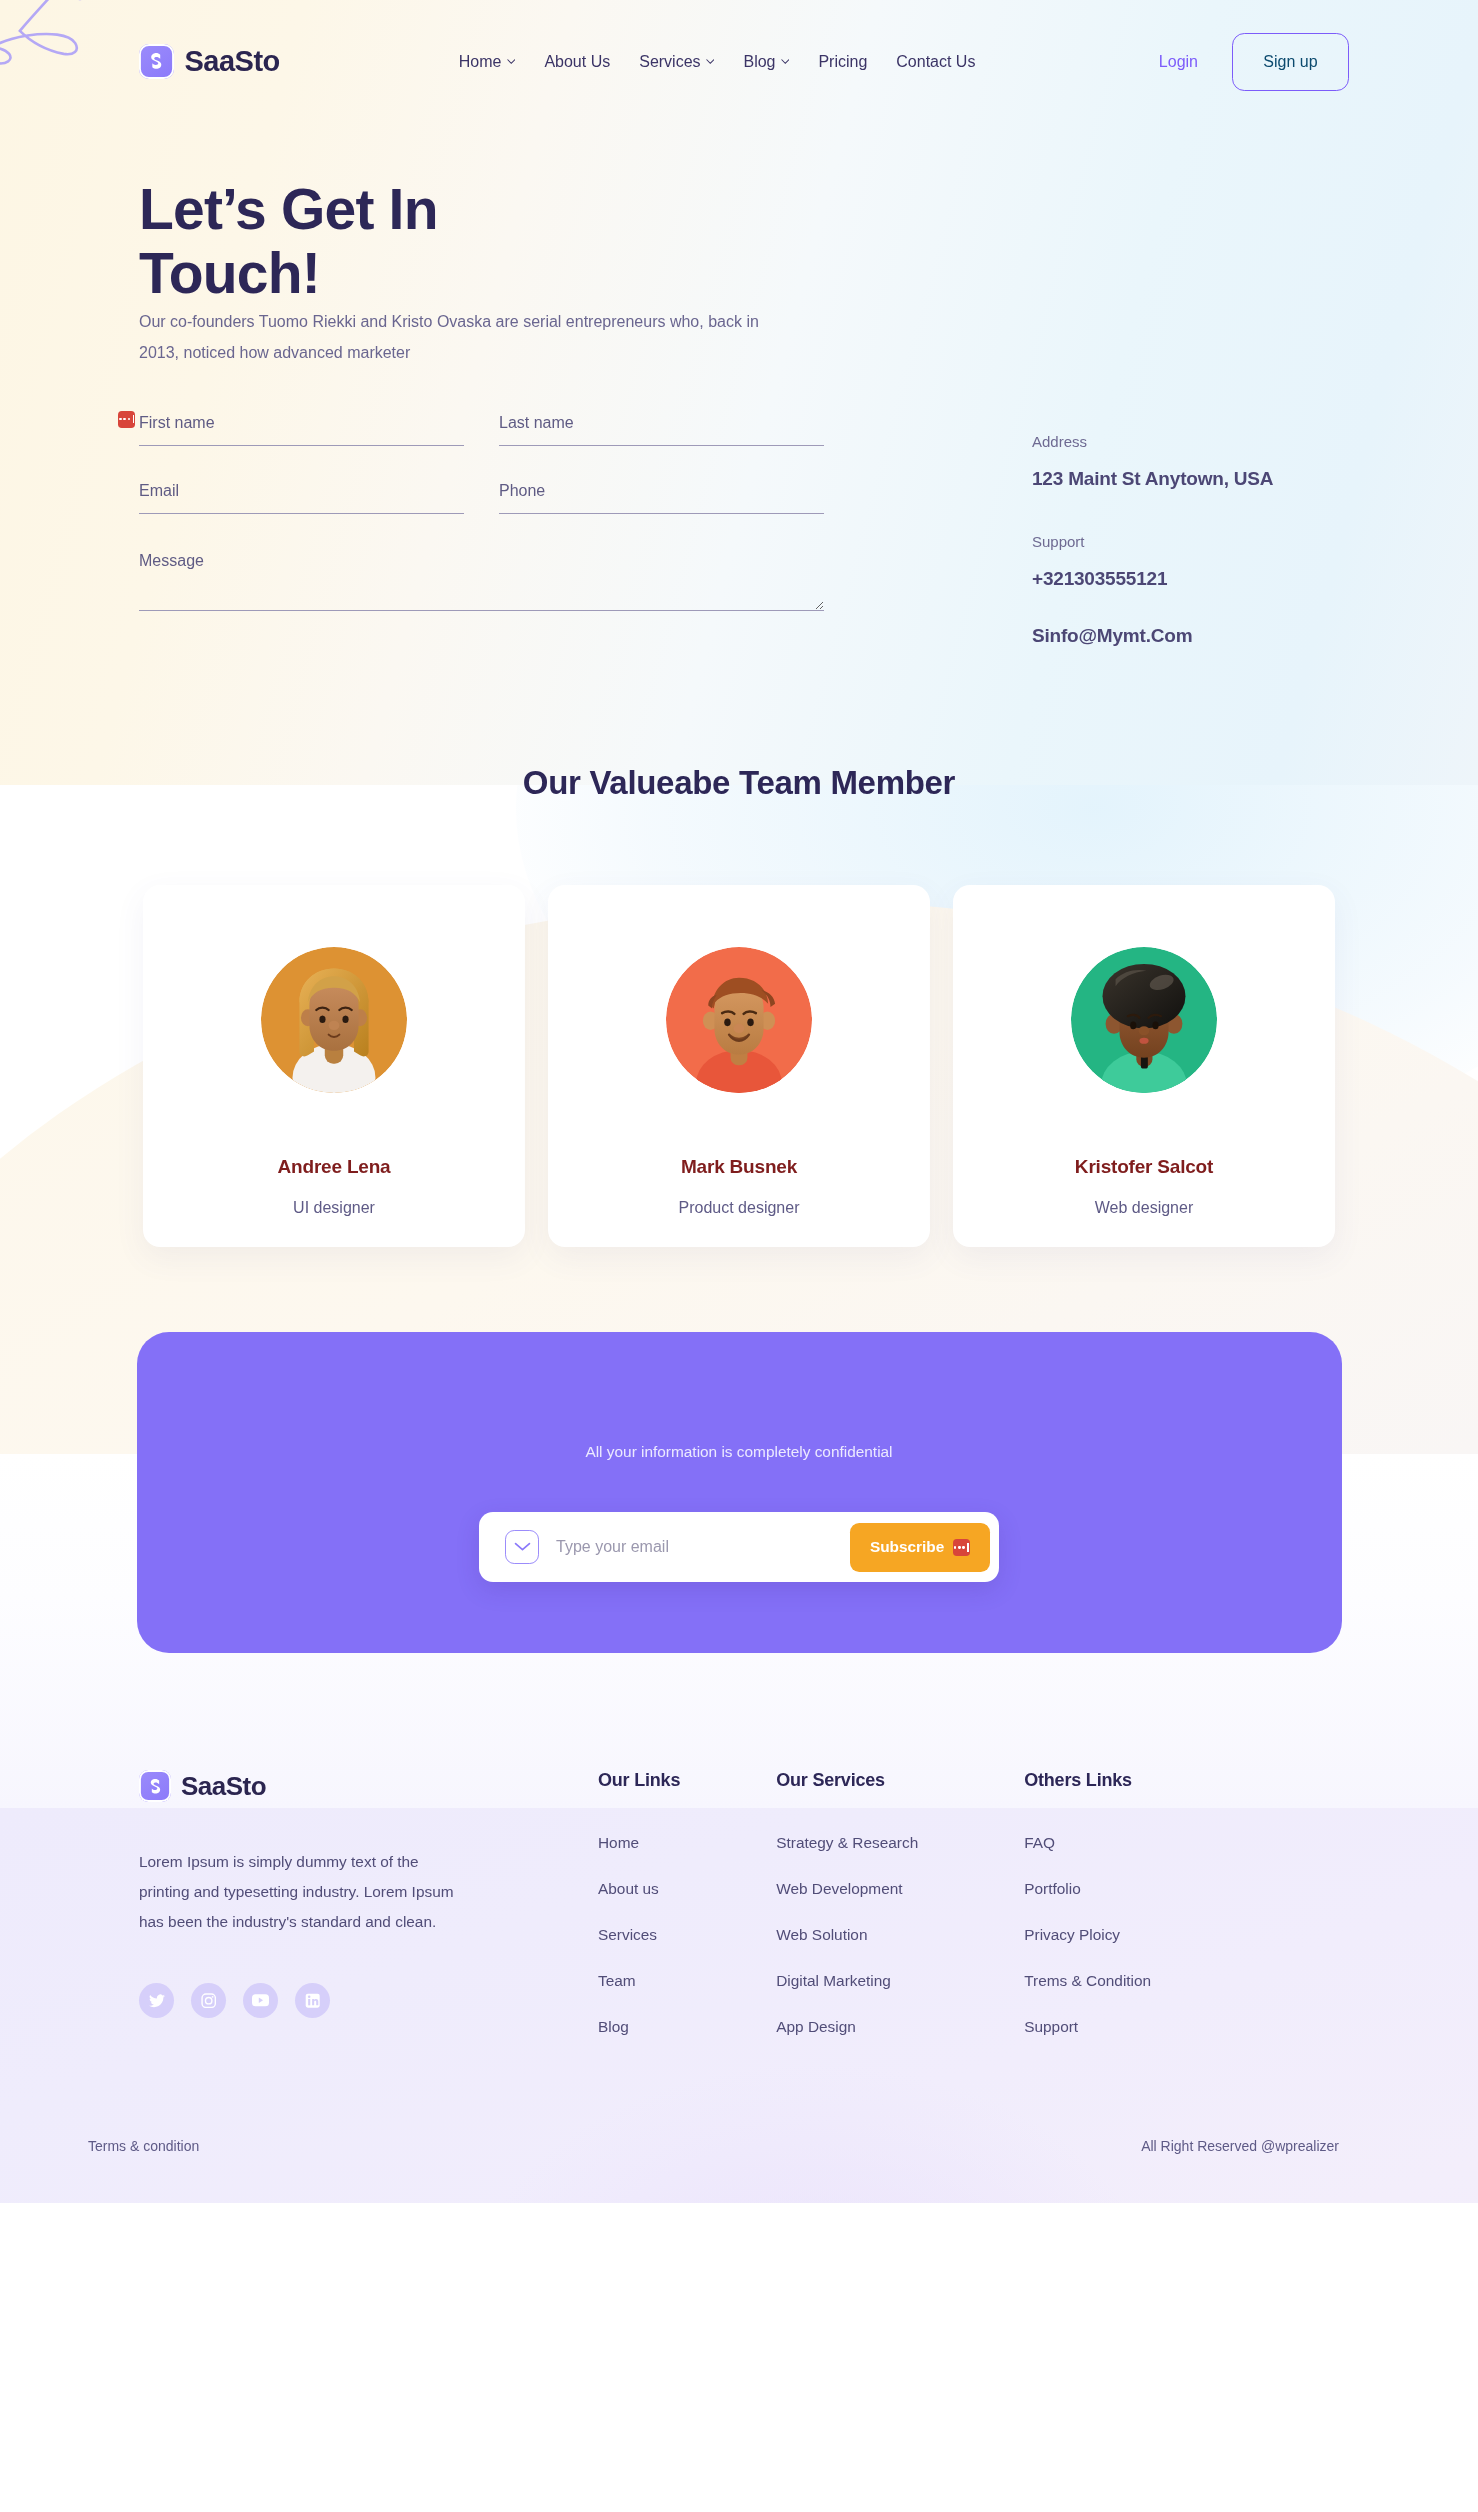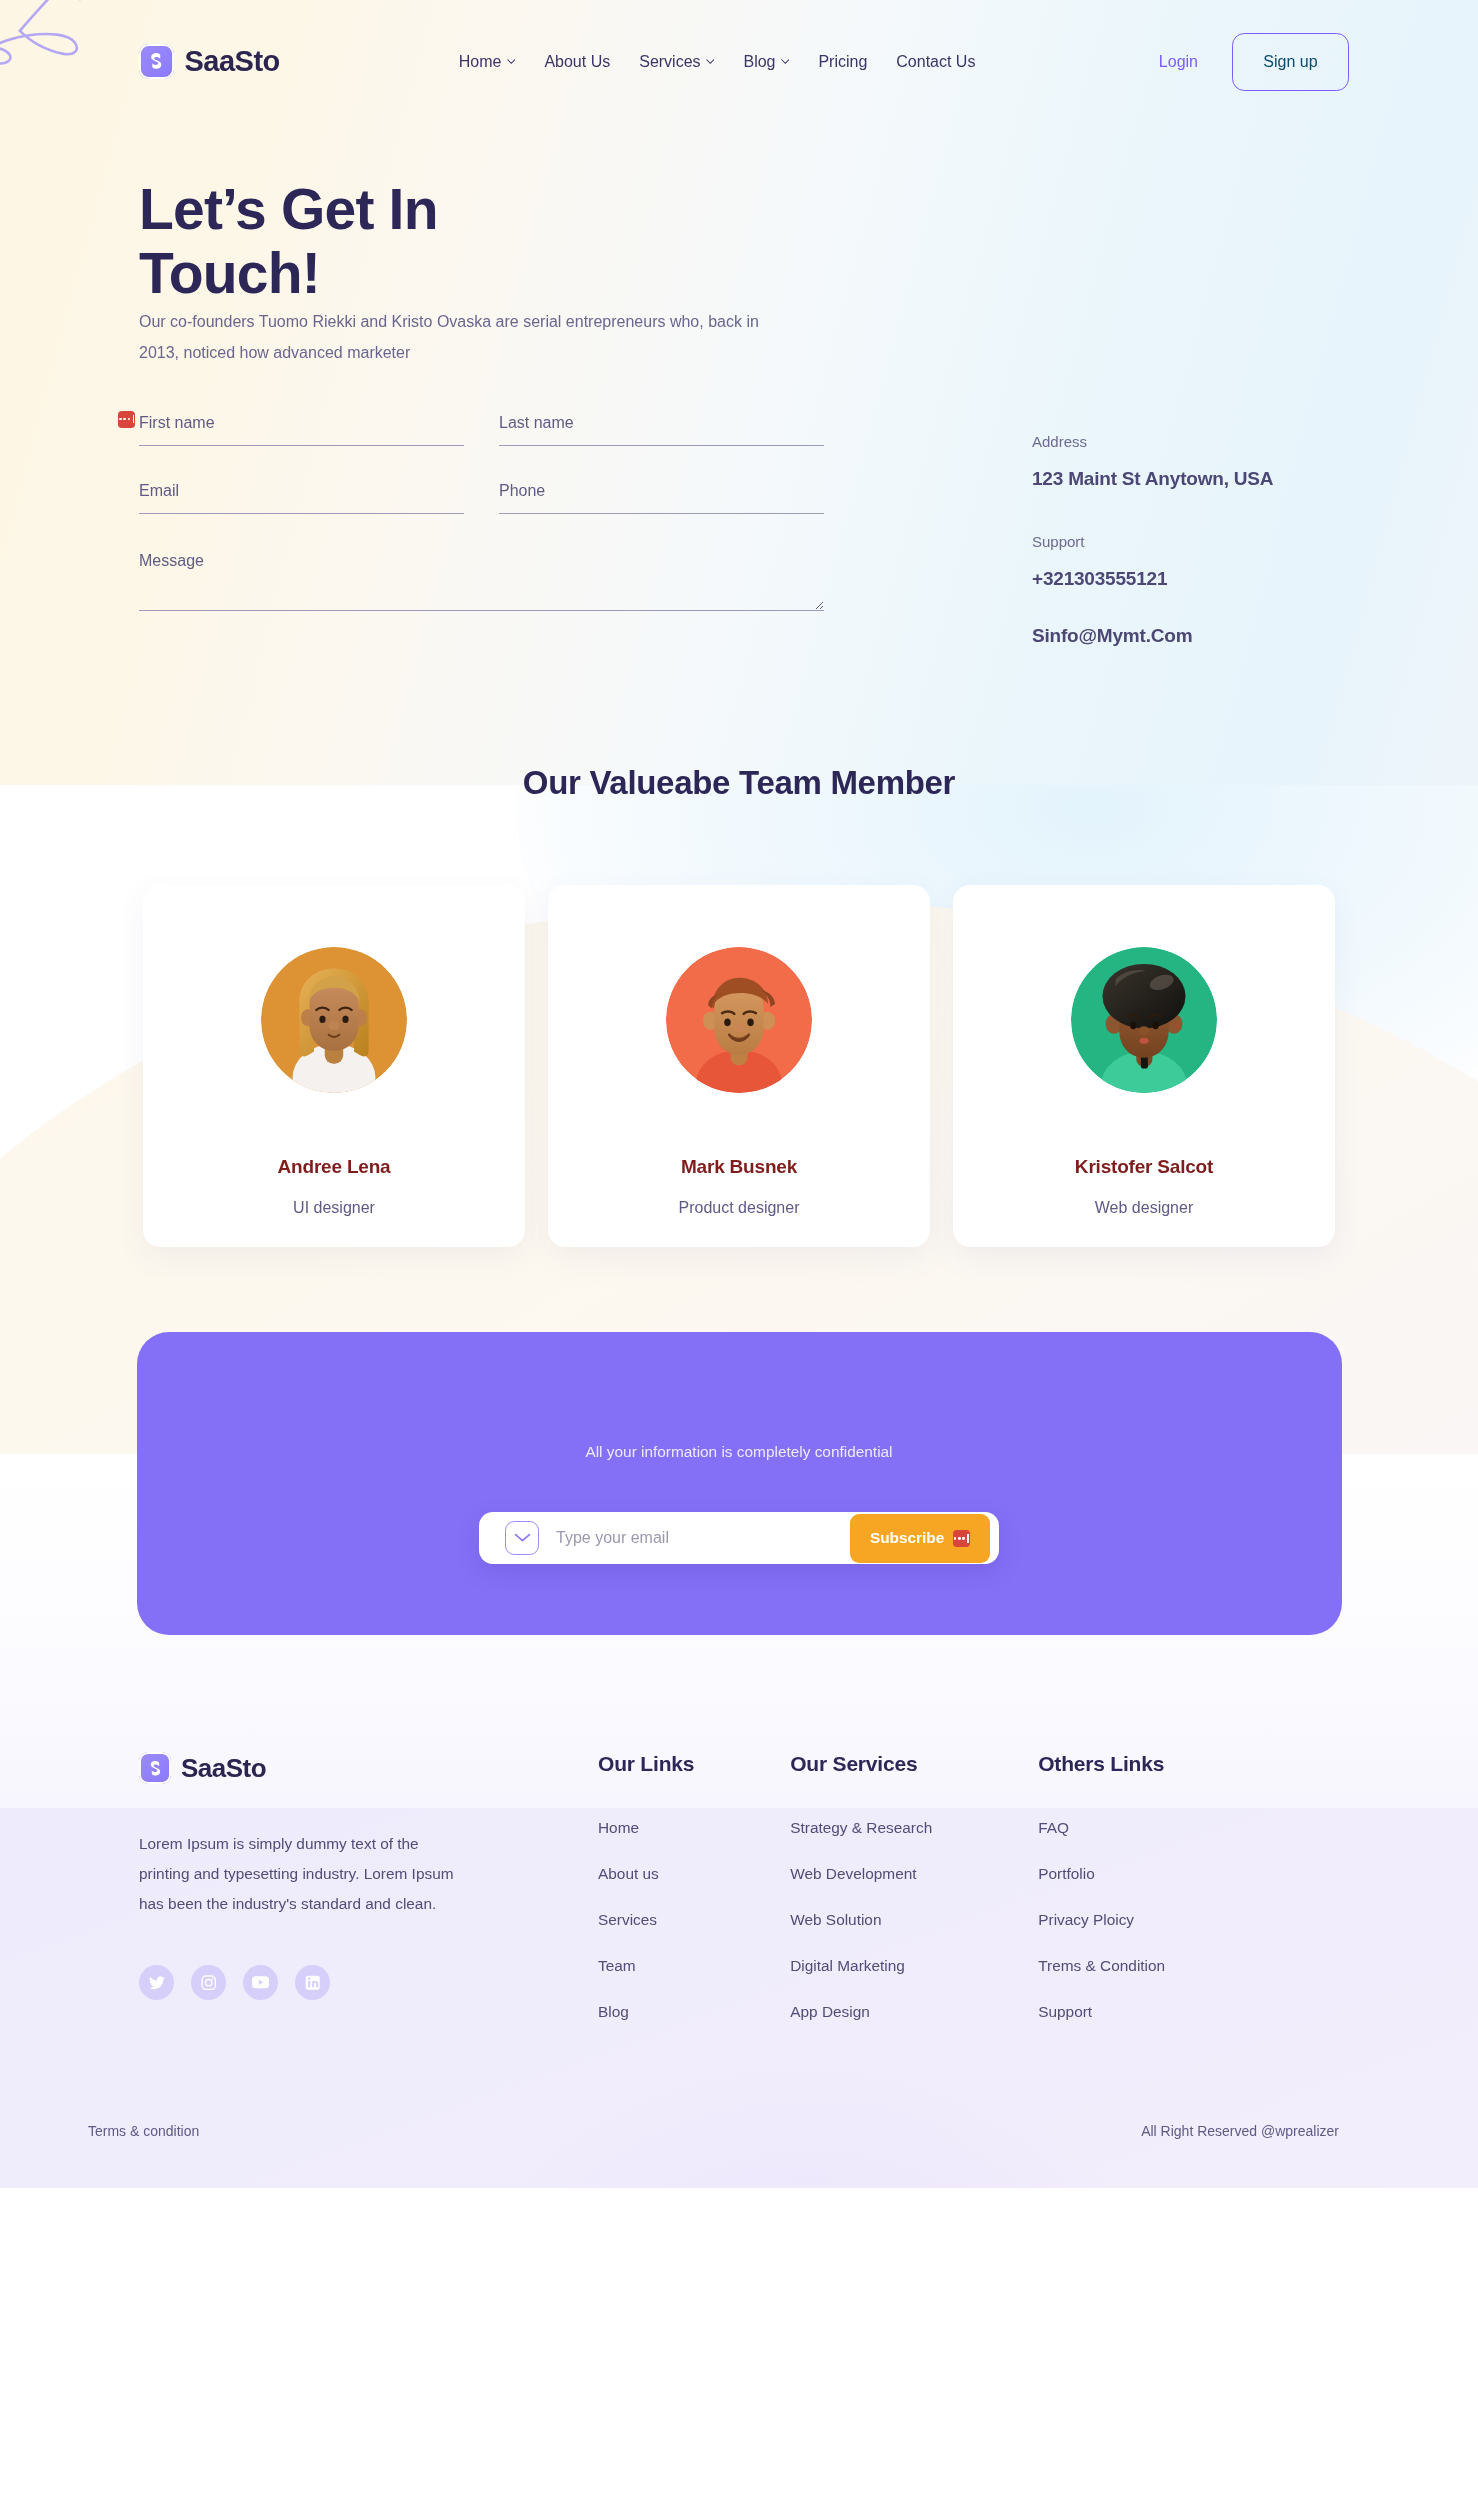--- a/index.html
+++ b/index.html
@@ -170,21 +170,21 @@
     width: 1205px; margin: 0 auto; border-radius: 32px;
     background: #8470f7; padding: 74px 0 71px 0; text-align: center;
     position: relative; z-index: 4;
   }
   .sub-card h2 {
     font-size: 34px; font-weight: 800; color: #ffffff; line-height: 1.44;
     max-width: 800px; margin: 0 auto; letter-spacing: -0.2px;
   }
   .sub-card p { margin-top: 37px; font-size: 15.4px; color: #eceaff; }
   .sub-form {
-    margin: 51px auto 0; width: 520px; height: 52px; background: #fff;
+    margin: 51px auto 0; width: 520px; height: 70px; background: #fff;
     border-radius: 14px; display: flex; align-items: center;
     padding: 0 9.2px 0 26px; box-shadow: 0 7.7px 23px rgba(60,40,140,.16);
   }
   .mail-icon {
     width: 34px; height: 34px; border-radius: 9.2px; border: 1.4px solid #9b8cfb;
     display: flex; align-items: center; justify-content: center; flex: none;
   }
   .sub-form input {
     flex: 1; border: 0; outline: none; background: transparent; margin-left: 17px;
     font-family: inherit; font-size: 16px; color: #3b3466;
@@ -212,21 +212,21 @@
     margin-top: 45px; font-size: 15.4px; line-height: 1.94; color: #514d78; max-width: 332px;
   }
   .socials { margin-top: 46px; display: flex; gap: 17px; }
   .social {
     width: 35px; height: 35px; border-radius: 50%; background: #d6cffa;
     display: flex; align-items: center; justify-content: center; cursor: pointer;
   }
   .f-col { margin-left: 74px; }
   .f-col.c2 { margin-left: 96px; }
   .f-col.c3 { margin-left: 106px; }
-  .f-col h4 { font-size: 21px; font-weight: 700; color: #2d2757; letter-spacing: -0.2px; }
+  .f-col h4 { font-size: 18px; font-weight: 700; color: #2d2757; letter-spacing: -0.2px; }
   .f-col ul { list-style: none; margin-top: 43px; }
   .f-col li { margin-bottom: 28px; }
   .f-col li:last-child { margin-bottom: 0; }
   .f-col a { font-size: 15.4px; color: #514d78; text-decoration: none; cursor: pointer; white-space: nowrap; }
 
   .f-bottom {
     margin: 98px 139px 0 88px; padding-top: 3.1px;
     display: flex; justify-content: space-between; align-items: center;
     padding-bottom: 49px;
   }

